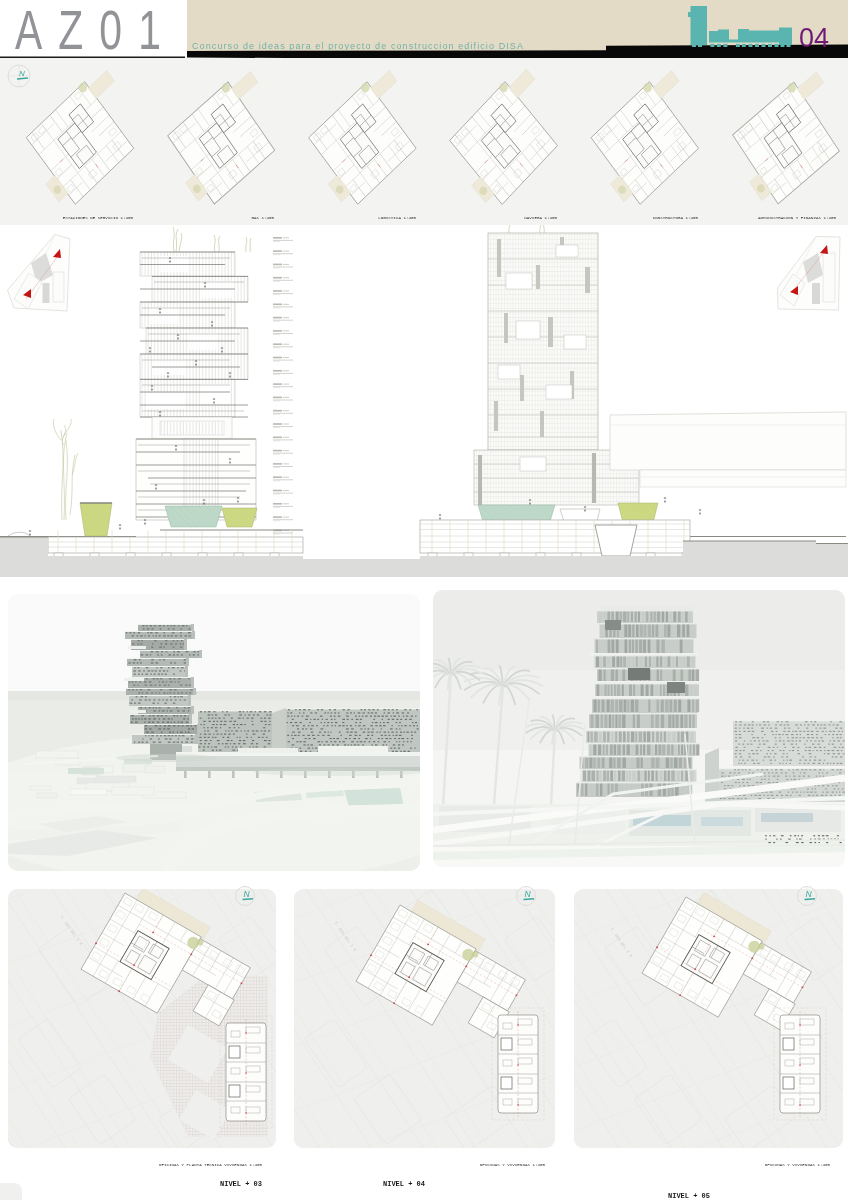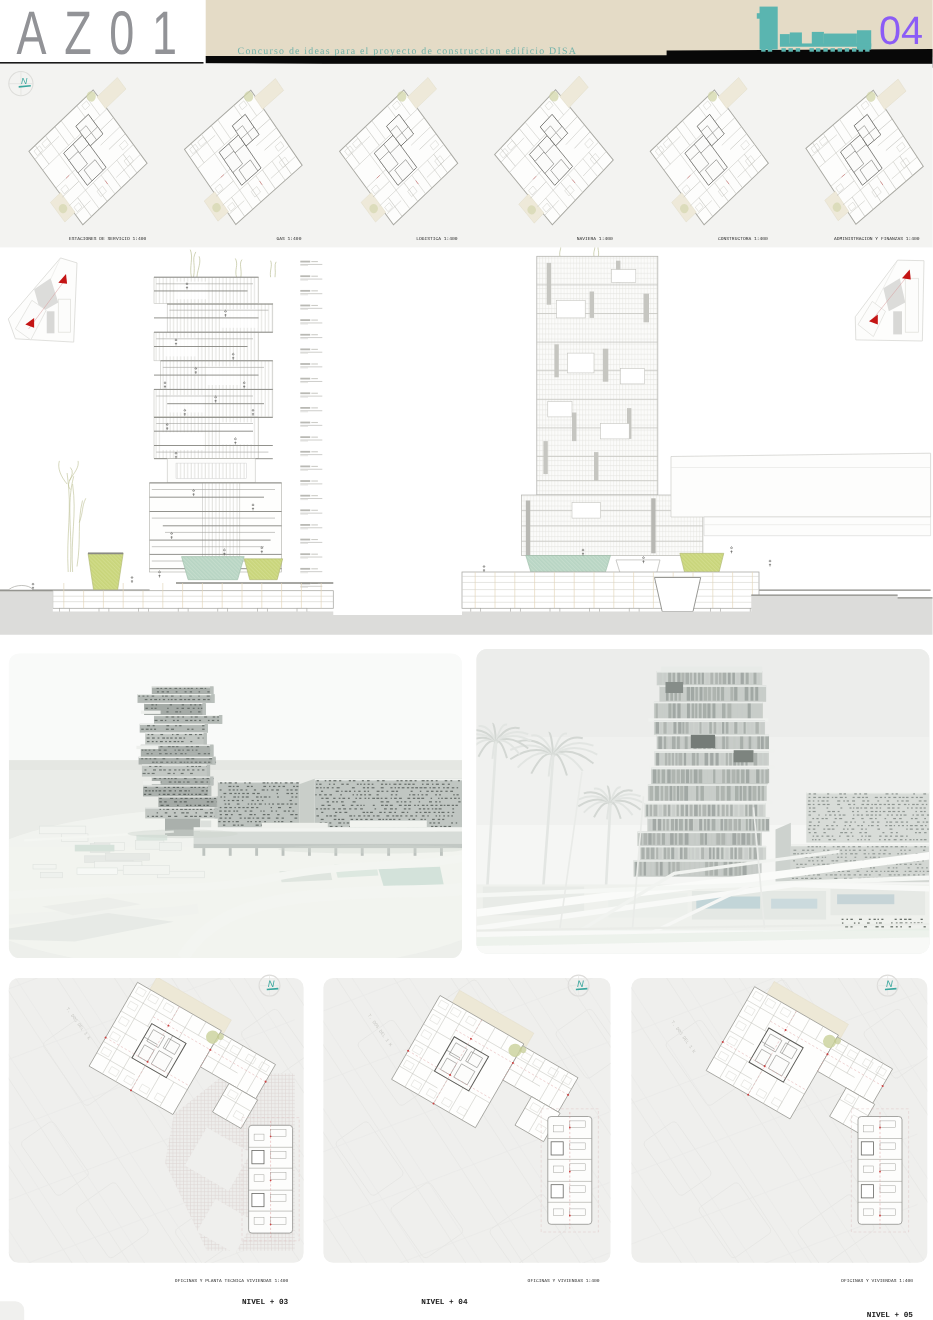--- a/index.html
+++ b/index.html
@@ -1,17 +1,17 @@
 <!DOCTYPE html>
 <html><head><meta charset="utf-8">
 <style>
 html,body{margin:0;padding:0;}
 body{width:848px;height:1200px;position:relative;background:#fff;font-family:"Liberation Sans",sans-serif;overflow:hidden;}
 .abs{position:absolute;}
-.mono{font-family:Liberation Serif, serif;margin-left:24px;}
+.mono{font-family:Liberation Sans, sans-serif;}
 .lbl{font-family:Liberation Mono, monospace;font-weight:bold;color:#1a1a1a;margin-top:28px;}
 .sub{font-family:"Liberation Mono",monospace;color:#2a2a2a;}
 </style></head>
 <body>
 
 <div class="abs" style="left:0;top:0;width:848px;height:58px;background:#fff;"></div>
 <div class="abs" style="left:187px;top:0;width:661px;height:52px;background:#e4dbc6;"></div>
 <div class="abs" style="left:15px;top:2px;font-size:56px;line-height:1;color:#929397;letter-spacing:22px;transform:scaleX(0.73);transform-origin:0 0;font-family:'Liberation Sans',sans-serif;">AZ01</div>
 <svg class="abs" style="left:0;top:0;" width="848" height="62">
   <path d="M0,56.4 L185,56.4 L185,58 L0,58 Z" fill="#1a1a1a"></path>
@@ -36,21 +36,21 @@
       <rect x="748.5" y="43.8" width="4" height="3.2"></rect>
       <rect x="755.0" y="43.8" width="4" height="3.2"></rect>
       <rect x="761.5" y="43.8" width="4" height="3.2"></rect>
       <rect x="768.0" y="43.8" width="4" height="3.2"></rect>
       <rect x="774.5" y="43.8" width="4" height="3.2"></rect>
       <rect x="780.5" y="43.8" width="4" height="3.2"></rect>
       <rect x="786.5" y="43.8" width="4" height="3.2"></rect>
     </g>
 </svg>
 <div class="abs mono" style="left:192px;top:41px;font-size:9px;color:#72b2aa;letter-spacing:1.1px;">Concurso de ideas para el proyecto de construccion edificio DISA</div>
-<div class="abs" style="left:799px;top:7px;font-size:36px;color:#8b5cf6;">04</div>
+<div class="abs" style="left:799px;top:23px;font-size:27px;color:#701a75;">04</div>
 
 <div class="abs" style="left:0;top:58px;width:848px;height:167px;background:#f3f3f1;"></div>
 <svg class="abs" style="left:0;top:58px;" width="848" height="167" id="plansvg">
   <defs>
     <g id="fplan">
       <g transform="scale(0.93,1.06) rotate(-40)">
         <rect x="-41" y="-41" width="82" height="82" fill="#fdfdfc" stroke="#a9a9a3" stroke-width="0.9"></rect>
 
         <rect x="40" y="-34" width="26" height="13" fill="#eee9d9" stroke="#e0dac6" stroke-width="0.4"></rect>
         <rect x="-53" y="6" width="13" height="22" fill="#eee9d9" stroke="#e0dac6" stroke-width="0.4"></rect>
@@ -2641,16 +2641,16 @@
       <use href="#bigplan" transform="translate(686,22)"></use>
       <use href="#aptstrip" transform="translate(780,140)"></use>
     </g>
     <use href="#cmp" transform="translate(807,21)"></use>
   </svg>
 
 <div class="abs lbl" style="left:100px;top:1152px;width:162px;text-align:right;font-size:7px;">NIVEL + 03</div>
 <div class="abs sub" style="left:100px;top:1163px;width:162px;text-align:right;font-size:4.2px;">OFICINAS Y PLANTA TECNICA VIVIENDAS 1:400</div>
 <div class="abs lbl" style="left:383px;top:1152px;width:162px;text-align:left;font-size:7px;">NIVEL + 04</div>
 <div class="abs sub" style="left:383px;top:1163px;width:162px;text-align:right;font-size:4.2px;">OFICINAS Y VIVIENDAS 1:400</div>
-<div class="abs lbl" style="left:668px;top:1164px;width:162px;text-align:right;font-size:7px;">NIVEL + 05</div>
+<div class="abs lbl" style="left:668px;top:1164px;width:162px;text-align:left;font-size:7px;">NIVEL + 05</div>
 <div class="abs sub" style="left:668px;top:1163px;width:162px;text-align:right;font-size:4.2px;">OFICINAS Y VIVIENDAS 1:400</div>
 
 <div class="abs" style="left:-10px;top:1183px;width:32px;height:30px;border-radius:8px;background:#f0f0ee;"></div>
 
 </body></html>

